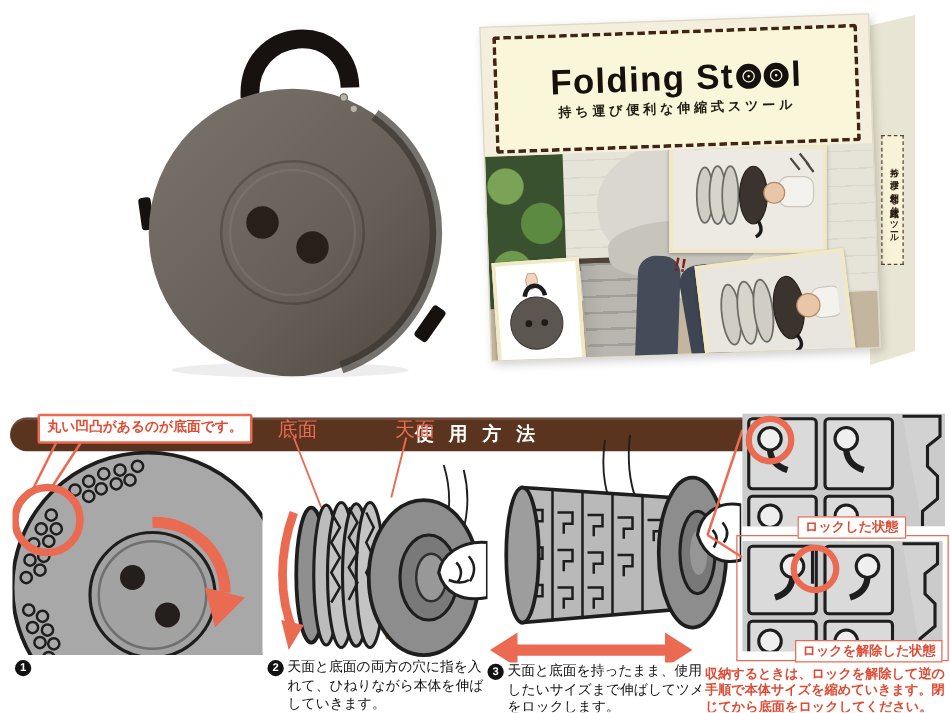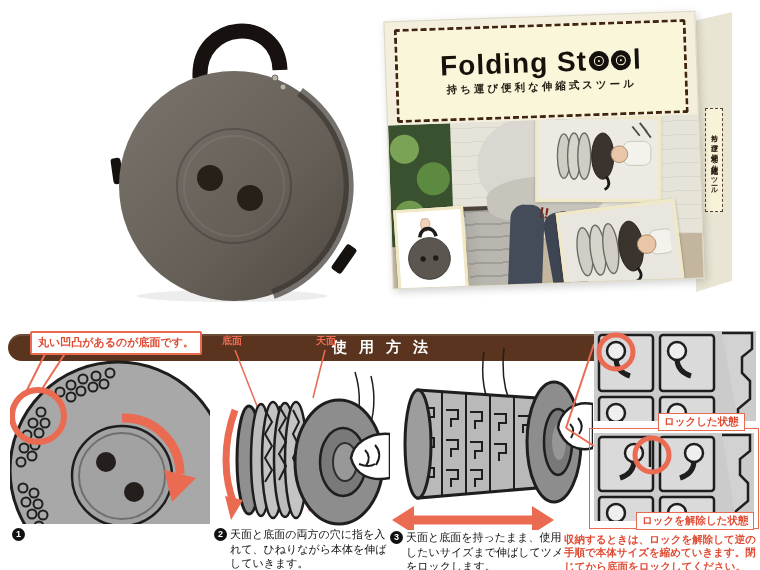--- a/index.html
+++ b/index.html
@@ -60,32 +60,32 @@
           display:flex;align-items:center;justify-content:center;margin-top:32px;}
   .banner span{color:#fff;font-size:15px;letter-spacing:12px;text-indent:12px;font-weight:bold;}
 
   
   .callout{left:30px;top:331px;width:168px;height:20px;border:2px solid var(--accent,#ea6a52);
            background:#fff;color:var(--text_red,#e04b33);font-size:11px;font-weight:bold;
            line-height:19px;text-align:center;border-radius:2px;z-index:5;}
   .step1-art{left:10px;top:352px;width:200px;height:172px;}
   .step2-art{left:213px;top:348px;width:177px;height:178px;}
   .step3-art{left:388px;top:340px;width:205px;height:190px;}
-  .face-label{color:var(--accent,#ea6a52);font-size:10px;font-weight:bold;z-index:4;}
+  .face-label{color:var(--accent,#ea6a52);font-size:16px;font-weight:normal;z-index:4;}
   .lbl-bottom{left:222px;top:334px;}
   .lbl-top{left:316px;top:334px;text-align:right;}
   .connector{left:560px;top:340px;width:40px;height:112px;}
   .lock-art{background:#c9c9c9;}
   .lock1{left:594px;top:331px;width:162px;height:90px;}
   .lock2{left:594px;top:433px;width:160px;height:88px;}
   .red-frame{left:589px;top:428px;width:168px;height:99px;border:1.5px solid var(--accent,#ea6a52);}
   .lock-label{position:absolute;border:1.5px solid var(--accent,#ea6a52);background:#fff;
               color:var(--text_red,#e04b33);font-size:10.5px;font-weight:bold;
               padding:1px 5px;white-space:nowrap;z-index:6;}
-  .lock-label1{left:638px;top:413px;margin-left:20px;}
+  .lock-label1{left:638px;top:413px;}
   .lock-label2{left:636px;top:512px;}
   .step-text{display:flex;gap:3px;font-size:11px;line-height:1.32;color:#111;}
   .step-text .badge{flex:0 0 13px;width:13px;height:13px;border-radius:50%;background:#111;color:#fff;
                     font-size:9px;line-height:13px;text-align:center;margin-top:1px;font-weight:bold;}
   .step-text .note{display:block;font-size:9.5px;margin-top:1px;}
   .t1{left:12px;top:527px;width:196px;}
   .t2{left:214px;top:527px;width:180px;}
   .t3{left:390px;top:530px;width:178px;}
   .storage-note{left:564px;top:533px;width:194px;font-size:10.5px;line-height:1.28;
                 color:var(--text_red,#e04b33);font-weight:bold;}

